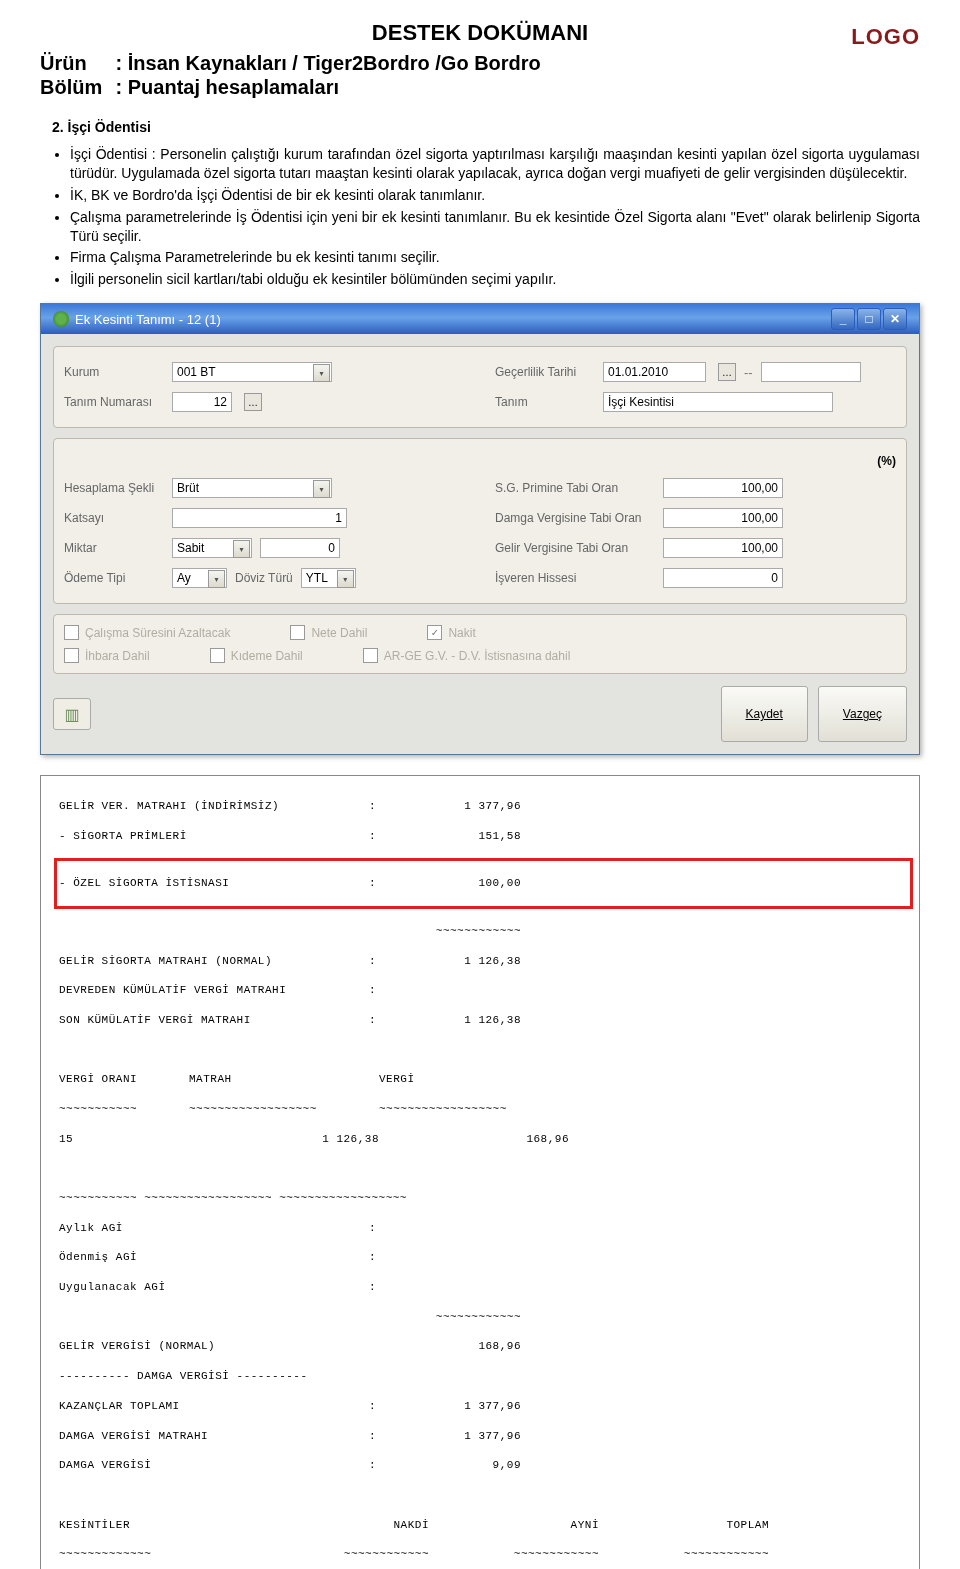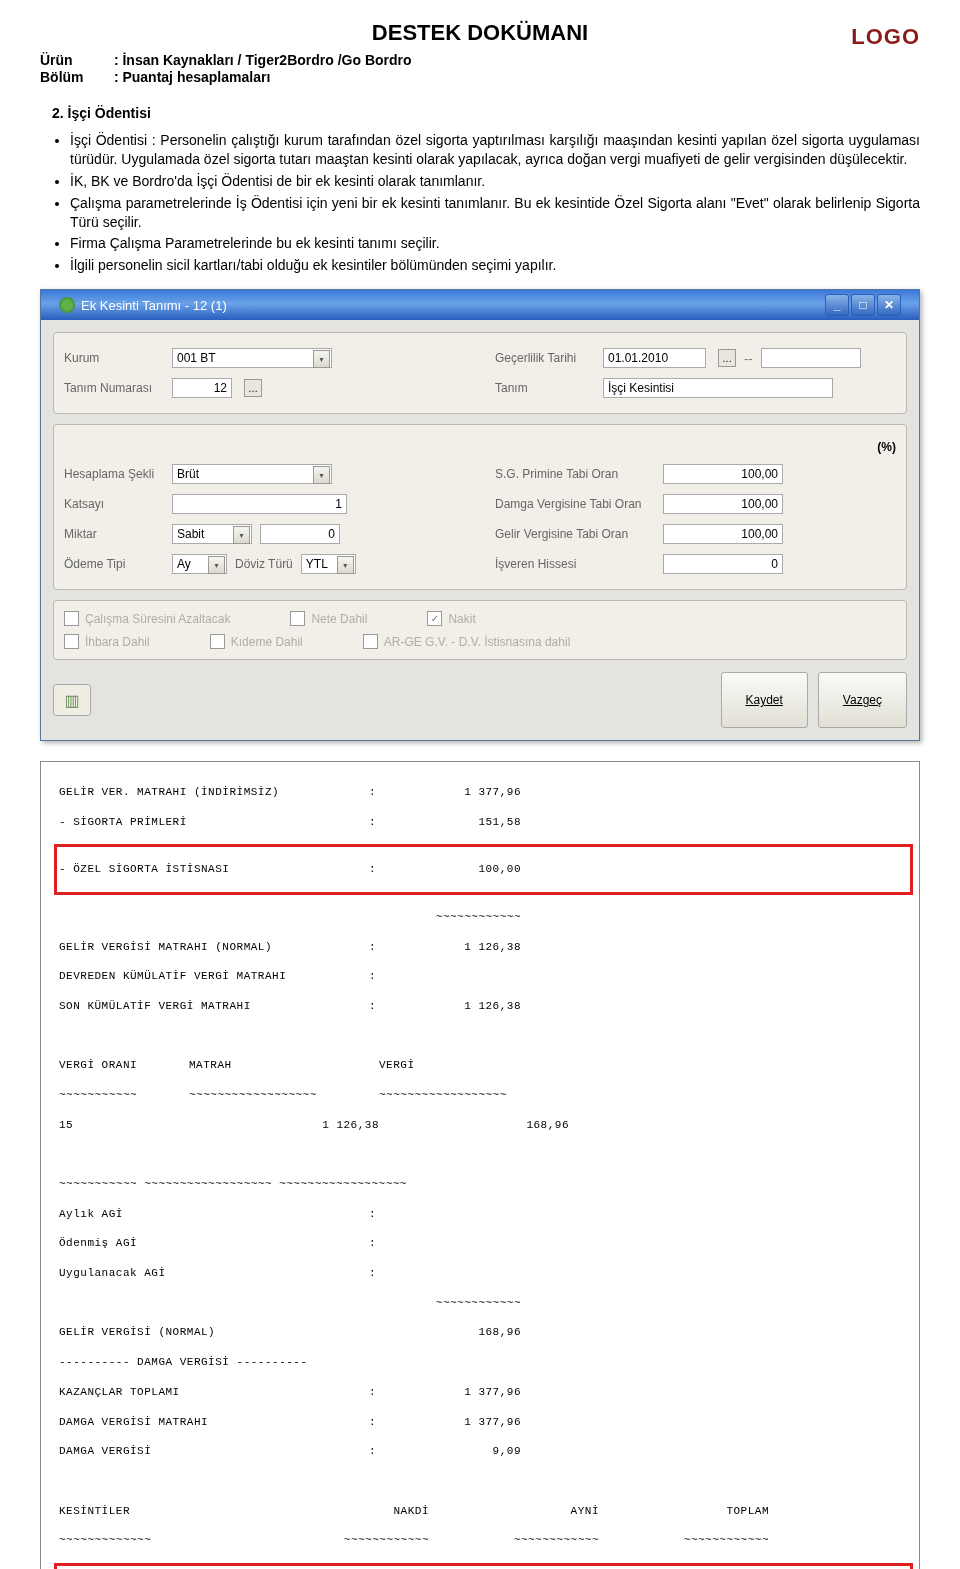--- a/index.html
+++ b/index.html
@@ -26,21 +26,21 @@
   .logo {
     position: absolute;
     right: 0;
     top: 4px;
     font-weight: bold;
     font-size: 22px;
     color: #8a1a1a;
     letter-spacing: 1px;
   }
   .meta {
-    font-size: 14px;
+    font-size: 20px;
   }
   .meta-row {
     margin: 1px 0;
   }
   .meta-lbl {
     display: inline-block;
     width: 70px;
     font-weight: bold;
   }
   .meta-val {
@@ -64,21 +64,21 @@
   
   .win {
     border: 1px solid #55779a;
     margin: 10px 0 20px 0;
     background: #e3e3e0;
     box-shadow: 2px 2px 5px rgba(0,0,0,0.3);
   }
   .titlebar {
     background: linear-gradient(to bottom, #3b78d8, #6aa2e8 45%, #2a5dbd);
     color: white;
-    padding: 4px 18px;
+    padding: 4px 12px;
     font-size: 13px;
     display: flex;
     align-items: center;
   }
   .titlebar .ticon {
     width: 16px; height: 16px;
     background: radial-gradient(circle, #5fb24a 40%, #2f6c27 100%);
     border-radius: 50%;
     margin-right: 6px;
   }
@@ -359,21 +359,21 @@
     </div>
   </div>
 
   <div class="report">
 <div class="rrow"><span class="rlabel">GELİR VER. MATRAHI (İNDİRİMSİZ)</span><span class="rsep">:</span><span class="rval1">1 377,96</span></div>
 <div class="rrow"><span class="rlabel">- SİGORTA PRİMLERİ</span><span class="rsep">:</span><span class="rval1">151,58</span></div>
 <div class="redbox">
 <div class="rrow"><span class="rlabel">- ÖZEL SİGORTA İSTİSNASI</span><span class="rsep">:</span><span class="rval1">100,00</span></div>
 </div>
 <div class="rrow"><span class="rlabel"></span><span class="rsep"></span><span class="rval1 tildes">~~~~~~~~~~~~</span></div>
-<div class="rrow"><span class="rlabel">GELİR VERGİSİ MATRAHI (NORMAL)</span><span class="rsep">:</span><span class="rval1">1 126,38</span></div>
+<div class="rrow"><span class="rlabel">GELİR SİGORTA MATRAHI (NORMAL)</span><span class="rsep">:</span><span class="rval1">1 126,38</span></div>
 <div class="rrow"><span class="rlabel">DEVREDEN KÜMÜLATİF VERGİ MATRAHI</span><span class="rsep">:</span><span class="rval1"></span></div>
 <div class="rrow"><span class="rlabel">SON KÜMÜLATİF VERGİ MATRAHI</span><span class="rsep">:</span><span class="rval1">1 126,38</span></div>
 <br>
 <div class="rrow colhdr"><span style="width:130px;text-align:left">VERGİ ORANI</span><span style="width:190px;text-align:left">MATRAH</span><span style="width:140px;text-align:left">VERGİ</span></div>
 <div class="rrow tildes"><span style="width:130px">~~~~~~~~~~~</span><span style="width:190px">~~~~~~~~~~~~~~~~~~</span><span style="width:140px">~~~~~~~~~~~~~~~~~~</span></div>
 <div class="rrow"><span style="width:130px">15</span><span style="width:190px;text-align:right;padding-right:50px">1 126,38</span><span style="width:140px;text-align:right">168,96</span></div>
 <br>
 <div class="rrow tildes">~~~~~~~~~~~ ~~~~~~~~~~~~~~~~~~ ~~~~~~~~~~~~~~~~~~</div>
 <div class="rrow"><span class="rlabel">Aylık AGİ</span><span class="rsep">:</span></div>
 <div class="rrow"><span class="rlabel">Ödenmiş AGİ</span><span class="rsep">:</span></div>

